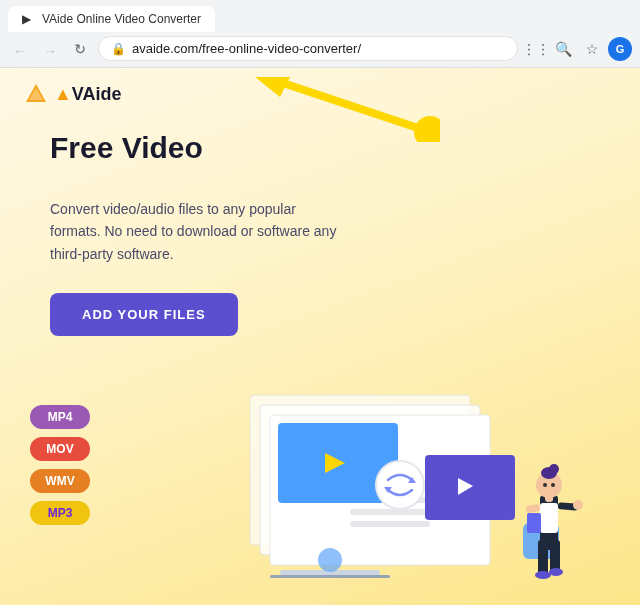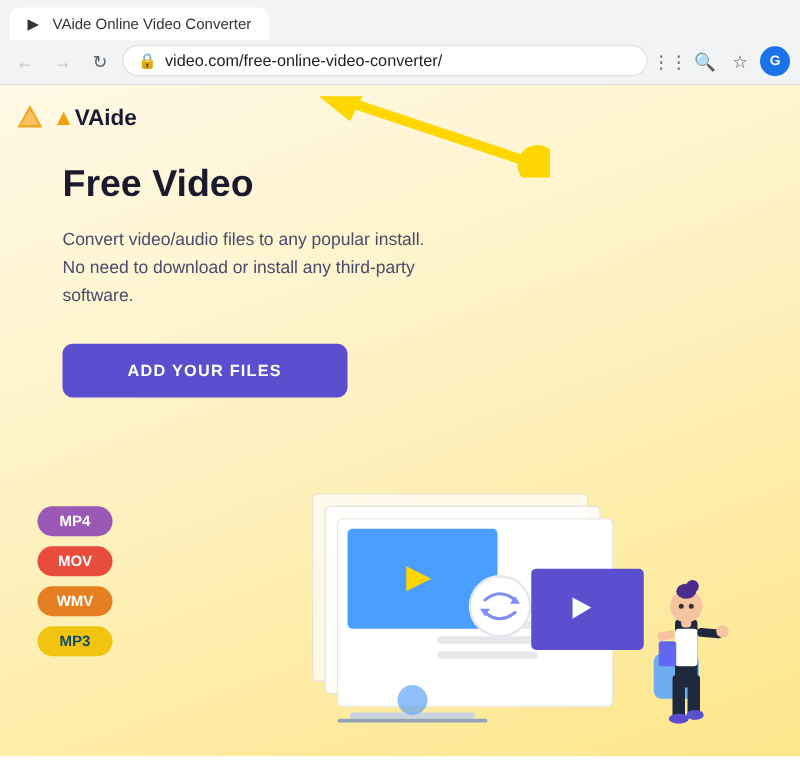--- a/index.html
+++ b/index.html
@@ -114,21 +114,21 @@
       background: linear-gradient(160deg, #fff9e6 0%, #fef3c7 40%, #fde68a 100%);
       height: calc(609px - 72px);
       position: relative;
       overflow: hidden;
     }
 
     
     .site-header {
       display: flex;
       align-items: center;
-      padding: 14px 12px;
+      padding: 14px 24px;
       background: transparent;
     }
     .logo {
       display: flex;
       align-items: center;
       gap: 6px;
     }
     .logo-icon {
       width: 24px;
       height: 24px;
@@ -137,35 +137,35 @@
     
     .hero {
       padding: 10px 50px 0;
       max-width: 520px;
     }
     .hero-title {
       font-size: 30px;
       font-weight: 800;
       color: #1a1a2e;
       line-height: 1.2;
-      margin-bottom: 14px;
+      margin-bottom: 32px;
     }
     .hero-description {
       font-size: 14px;
       color: #4a4a6a;
       line-height: 1.6;
       margin-bottom: 28px;
       max-width: 300px;
     }
     .add-files-btn {
       background: #5b4fcf;
       color: #fff;
       border: none;
       border-radius: 8px;
-      padding: 14px 52px;
+      padding: 14px 32px;
       font-size: 13px;
       font-weight: 700;
       letter-spacing: 1px;
       cursor: pointer;
       text-transform: uppercase;
     }
 
     
     .format-badges {
       position: absolute;
@@ -180,21 +180,21 @@
       border-radius: 20px;
       color: #fff;
       font-size: 12px;
       font-weight: 600;
       text-align: center;
       min-width: 60px;
     }
     .badge-mp4 { background: #9b59b6; }
     .badge-mov { background: #e74c3c; }
     .badge-wmv { background: #e67e22; }
-    .badge-mp3 { background: #f1c40f; color: #0c4a6e; }
+    .badge-mp3 { background: #f1c40f; color: #6d28d9; }
 
     
     .illus-container {
       position: absolute;
       bottom: 0;
       right: 30px;
       width: 420px;
       height: 230px;
     }
   </style>
@@ -207,21 +207,21 @@
       <span class="tab-favicon">▶</span>
       <span>VAide Online Video Converter</span>
     </div>
   </div>
   <div class="browser-toolbar">
     <button class="nav-btn disabled">←</button>
     <button class="nav-btn disabled">→</button>
     <button class="nav-btn">↻</button>
     <div class="address-bar">
       <span class="address-lock">🔒</span>
-      <span class="address-text">video.com/free-online-video-converter/</span>
+      <span class="address-text">avaide.com/free-online-video-converter/</span>
     </div>
     <div class="toolbar-right">
       <button class="toolbar-icon-btn">⋮⋮</button>
       <button class="toolbar-icon-btn">🔍</button>
       <button class="toolbar-icon-btn">☆</button>
       <div class="profile-avatar">G</div>
     </div>
   </div>
 </div>
 
@@ -236,21 +236,21 @@
       <span style="font-size:18px;font-weight:800;color:#1a1a2e;">
         <span style="color:#f59e0b;">▲</span><span>VAide</span>
       </span>
     </div>
   </div>
 
   <div class="hero">
     <h1 class="hero-title">
       <span>Free Video</span><br>
     </h1>
-    <p class="hero-description">Convert video/audio files to any popular install. No need to download or install any third-party software.</p>
+    <p class="hero-description">Convert video/audio files to any popular formats. No need to download or software any third-party software.</p>
     <button class="add-files-btn">ADD YOUR FILES</button>
   </div>
 
   <svg style="position:absolute;top:4px;left:220px;width:220px;height:70px;pointer-events:none;" viewBox="0 0 220 70">
 
     <line x1="210" y1="60" x2="60" y2="10" stroke="#FFD700" stroke-width="8" stroke-linecap="round"></line>
 
     <polygon points="35,5 70,5 60,25" fill="#FFD700"></polygon>
 
     <circle cx="210" cy="60" r="16" fill="#FFD700"></circle>

